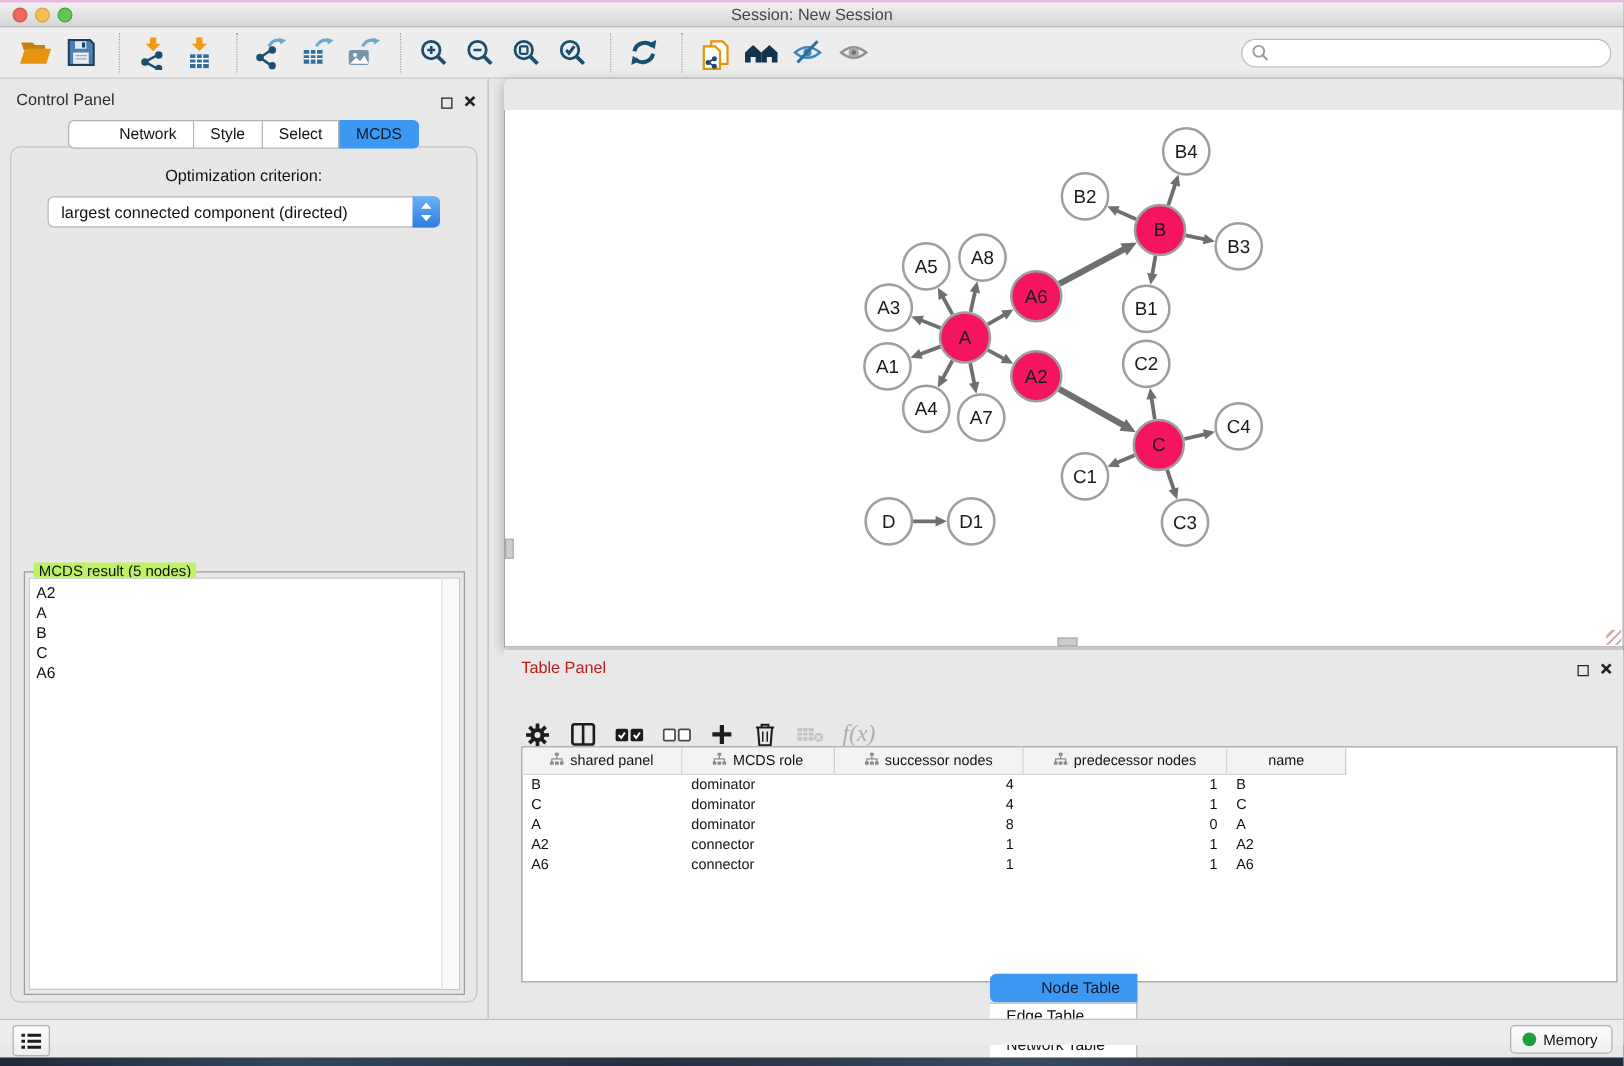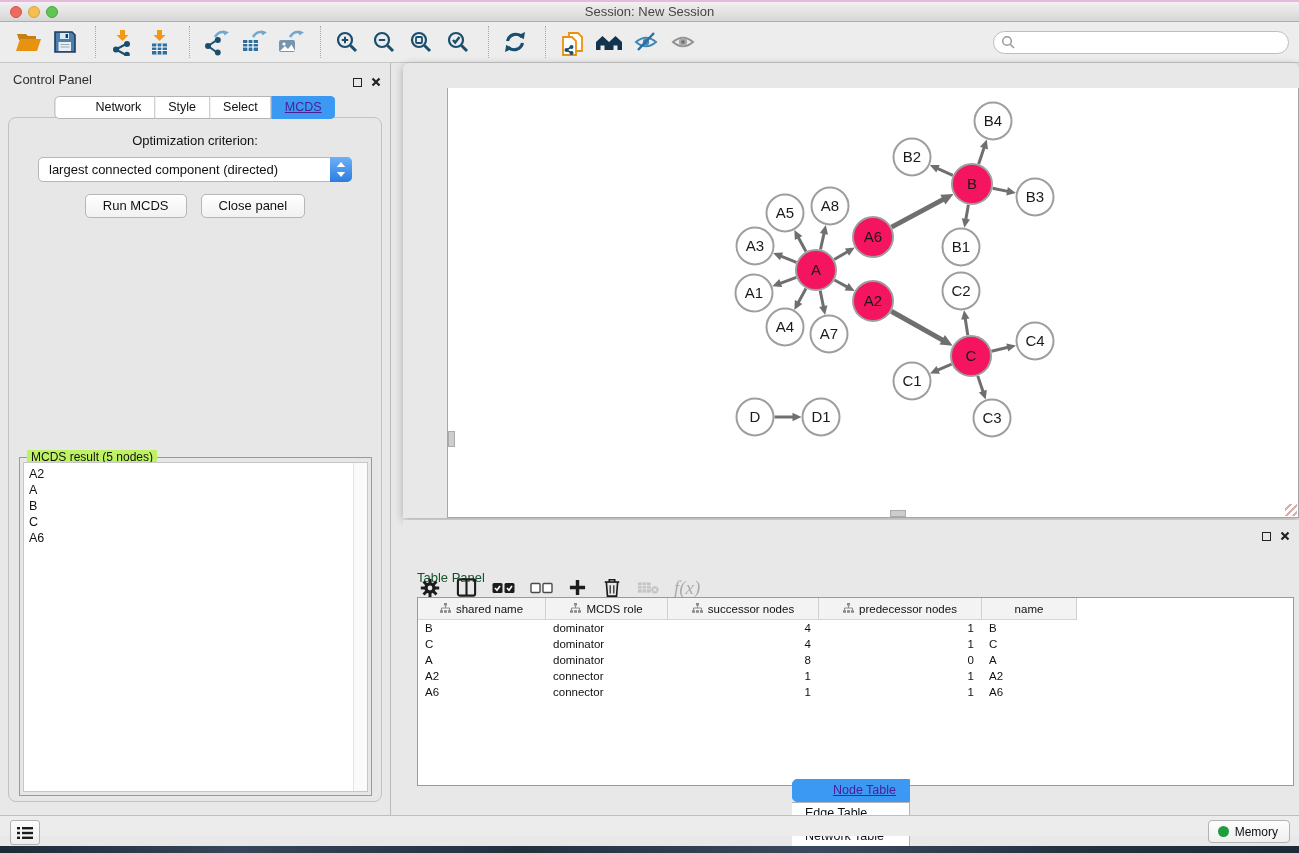--- a/index.html
+++ b/index.html
@@ -29,21 +29,21 @@
   
   .control-panel{position:absolute;left:0;top:63px;width:391px;height:752px;background:#e8e8e8;
                  border-right:1px solid #b9b9b9;box-sizing:border-box;}
   .panel-title{position:absolute;left:13px;top:9px;font-size:13px;color:#2e2e2e;}
   .panel-ctrls{position:absolute;right:9px;top:10px;display:flex;gap:9px;align-items:center;}
   .float-glyph{width:9px;height:9px;border:1.5px solid #222;box-sizing:border-box;}
   .cp-tabs{position:absolute;top:33px;left:50%;transform:translateX(-50%);display:flex;z-index:3;}
   .tab{font-size:12.5px;padding:3px 13px 4px;background:#fff;border:1px solid #b3b3b3;border-left:none;color:#111;white-space:nowrap;}
   .tab:first-child{border-left:1px solid #b3b3b3;border-radius:5px 0 0 5px;padding-left:40px;}
   .tab:last-child{border-radius:0 5px 5px 0;}
-  .tab.active{background:#3b99f4;border-color:#3b99f4;color:#4c1d95;text-decoration:underline;}
+  .tab.active{background:#3b99f4;border-color:#3b99f4;color:#0f172a;}
   .cp-pane{position:absolute;left:8px;right:8px;top:54px;bottom:13px;background:#e7e7e7;
            border:1px solid #c2c2c2;border-radius:8px;}
   .opt-label{margin-top:15px;text-align:center;font-size:13px;}
   .dropdown{position:relative;margin:9px auto 0;width:314px;height:25px;background:#fff;
             border:1px solid #b6b6b6;border-radius:5px;box-sizing:border-box;}
   .dropdown-text{line-height:23px;padding-left:10px;font-size:13px;overflow:hidden;white-space:nowrap;}
   .dropdown-stepper{position:absolute;right:-1px;top:-1px;width:22px;height:25px;border-radius:0 5px 5px 0;
             background:linear-gradient(#6db1f7,#2a7de1);display:flex;align-items:center;justify-content:center;}
   .btn-row{display:flex;justify-content:center;gap:14px;margin-top:12px;}
   .btn{font-size:13px;padding:3px 17px 4px;background:linear-gradient(#ffffff,#f1f1f1);
@@ -59,30 +59,30 @@
   .net-window{position:absolute;left:403px;top:63px;width:896px;height:455px;
               box-shadow:0 2px 9px rgba(0,0,0,.28);border-radius:6px 6px 0 0;}
   .net-titlebar{height:25px;background:linear-gradient(#ececec,#cfcfcf);border:1px solid #a6a6a6;
                 border-radius:6px 6px 0 0;position:relative;box-sizing:border-box;}
   .net-title{text-align:center;font-size:12.5px;color:#333;line-height:23px;}
   .ntl{position:absolute;top:6px;width:13px;height:13px;border-radius:50%;box-sizing:border-box;}
   .ntl.r{left:14px;background:#f25f57;border:1px solid #d8463e;}
   .ntl.y{left:33px;background:#f6b843;border:1px solid #d99b2b;}
   .ntl.g{left:52px;background:#47c63f;border:1px solid #32a82c;}
   .net-content{position:absolute;top:25px;left:0;right:0;bottom:0;background:#fff;
-               border:1px solid #a6a6a6;border-top:none;box-sizing:border-box;margin-left:44px;}
+               border:1px solid #a6a6a6;border-top:none;box-sizing:border-box;}
   .graph-svg{position:absolute;left:0;top:0;}
   .v-nub{position:absolute;left:0;top:343px;width:5px;height:14px;background:#cdcdcd;border:1px solid #ababab;}
   .h-nub{position:absolute;left:442px;bottom:0;width:14px;height:5px;background:#cdcdcd;border:1px solid #ababab;}
   .resize-corner{position:absolute;right:1px;bottom:1px;width:12px;height:12px;
       background:repeating-linear-gradient(135deg,transparent 0 3px,#d9aeae 3px 5px);}
 
   
   .table-panel{position:absolute;left:403px;top:520px;width:896px;height:295px;background:#e8e8e8;}
-  .tp-title{position:absolute;left:14px;top:6px;font-size:13px;color:#14532d;margin-top:44px;}
+  .tp-title{position:absolute;left:14px;top:6px;font-size:13px;color:#b91c1c;}
   .tp-ctrls{position:absolute;right:9px;top:7px;display:flex;gap:9px;align-items:center;}
   .tp-toolbar{position:absolute;left:16px;top:34px;height:38px;display:flex;align-items:center;gap:15px;}
   .tp-tool{display:flex;align-items:center;justify-content:center;margin-top:29px;}
   .tp-tool.disabled{opacity:.38;}
   .fx-label{font-family:"Liberation Serif",serif;font-style:italic;font-size:19px;color:#adadad;}
   .tbl-box{position:absolute;left:14px;top:77px;width:877px;height:189px;background:#fff;
            border:1px solid #9a9a9a;overflow:hidden;box-sizing:border-box;}
   .tbl-header{display:flex;height:22px;}
   .th{background:#f3f3f3;border-right:1px solid #cfcfcf;border-bottom:1px solid #d6d6d6;
       display:flex;align-items:center;justify-content:center;gap:5px;font-size:11.5px;box-sizing:border-box;}
@@ -274,24 +274,20 @@
     <div class="cp-pane">
       <div class="opt-label">Optimization criterion:</div>
       <div class="dropdown">
         <div class="dropdown-text">largest connected component (directed)</div>
         <div class="dropdown-stepper">
           <svg width="12" height="17" viewBox="0 0 12 17">
               <path d="M6 1 l4.2 5 H1.8z" fill="#fff"></path>
               <path d="M6 16 l4.2-5 H1.8z" fill="#fff"></path>
             </svg>
         </div>
-      </div>
-      <div class="btn-row">
-        <button class="btn">Run MCDS</button>
-        <button class="btn">Close panel</button>
       </div>
       <div class="result-box">
         <div class="result-legend">MCDS result (5 nodes)</div>
         <div class="result-list">
           <div class="result-scroll"></div>
         <div class="result-item">A2</div>
             <div class="result-item">A</div>
             <div class="result-item">B</div>
             <div class="result-item">C</div>
             <div class="result-item">A6</div>
@@ -465,21 +461,21 @@
     <div class="tbl-box">
       <div class="tbl-header">
           <div class="th" style="width: 128px;">
             <span><svg width="11" height="10" viewBox="0 0 11 10">
                 <path d="M5.5 2.5v2.5M1.5 7.5V5h8v2.5" stroke="#8a8a8a" fill="none"></path>
                 <rect x="4" y="0" width="3" height="2.6" fill="#8a8a8a"></rect>
                 <rect x="0" y="7.2" width="3" height="2.6" fill="#8a8a8a"></rect>
                 <rect x="4" y="7.2" width="3" height="2.6" fill="#8a8a8a"></rect>
                 <rect x="8" y="7.2" width="3" height="2.6" fill="#8a8a8a"></rect>
               </svg></span>
-            <span>shared name</span>
+            <span>shared panel</span>
           </div>
           <div class="th" style="width: 122px;">
             <span><svg width="11" height="10" viewBox="0 0 11 10">
                 <path d="M5.5 2.5v2.5M1.5 7.5V5h8v2.5" stroke="#8a8a8a" fill="none"></path>
                 <rect x="4" y="0" width="3" height="2.6" fill="#8a8a8a"></rect>
                 <rect x="0" y="7.2" width="3" height="2.6" fill="#8a8a8a"></rect>
                 <rect x="4" y="7.2" width="3" height="2.6" fill="#8a8a8a"></rect>
                 <rect x="8" y="7.2" width="3" height="2.6" fill="#8a8a8a"></rect>
               </svg></span>
             <span>MCDS role</span>

